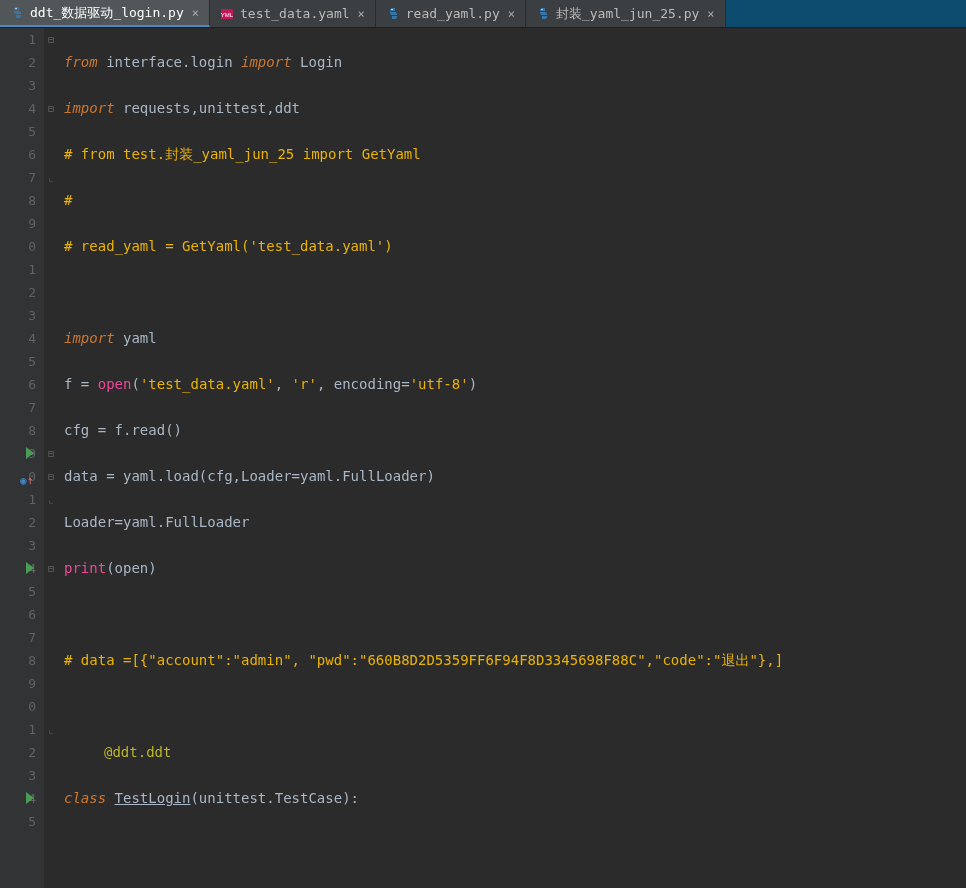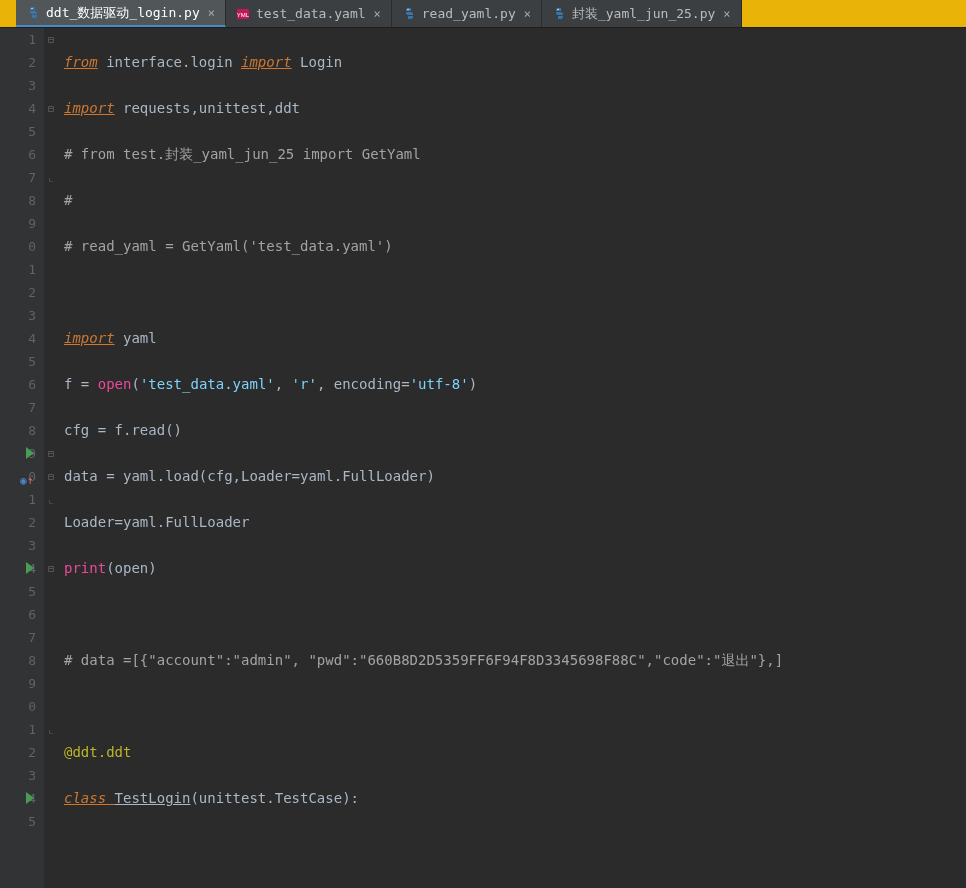--- a/index.html
+++ b/index.html
@@ -7,25 +7,24 @@
     background: #2b2b2b;
     font-family: "Consolas", "Monaco", monospace;
     font-size: 14px;
     color: #a9b7c6;
     width: 966px;
     height: 888px;
     overflow: hidden;
   }
   .tabs {
     display: flex;
-    background: #eab308;
+    background: #0c4a6e;
     border-bottom: 1px solid #1e1e1e;
     height: 28px;
     align-items: stretch;
-    padding-left: 16px;
   }
   .tab {
     display: flex;
     align-items: center;
     gap: 6px;
     padding: 0 10px;
     font-size: 13px;
     color: #bbbbbb;
     border-right: 1px solid #2b2b2b;
     cursor: pointer;
@@ -75,27 +74,27 @@
   }
   .fold-gutter .f { height:23px; }
   .code {
     flex: 1;
     padding-left: 6px;
     line-height: 23px;
     white-space: pre;
     position: relative;
   }
   .line { height:23px; }
-  .kw { color:#cc7832; font-style:italic;text-decoration:underline;}
-  .str { color:#7dd3fc; }
-  .cmt { color:#a3a3a3; }
+  .kw { color:#cc7832; font-style:italic;}
+  .str { color:#eab308; }
+  .cmt { color:#eab308; }
   .cls { color:#a9b7c6; text-decoration: underline;}
   .param { color:#a9b7c6; }
   .builtin { color:#ec4899;}
-  .decor { color:#bbb529; }
+  .decor { color:#bbb529;margin-left:40px; }
 </style>
 </head>
 <body>
 
 <div class="tabs">
   <div class="tab active">
     <span class="icon">
         <svg width="14" height="14" viewBox="0 0 14 14">
           <path d="M6 1h3v3H4v1h5c1 0 2 1 2 2v3c0 1-1 2-2 2H6v-3h5V8H6C5 8 4 7 4 6V3c0-1 1-2 2-2z" fill="#3776ab"></path>
           <circle cx="6" cy="2.5" r="0.7" fill="#fff"></circle>

